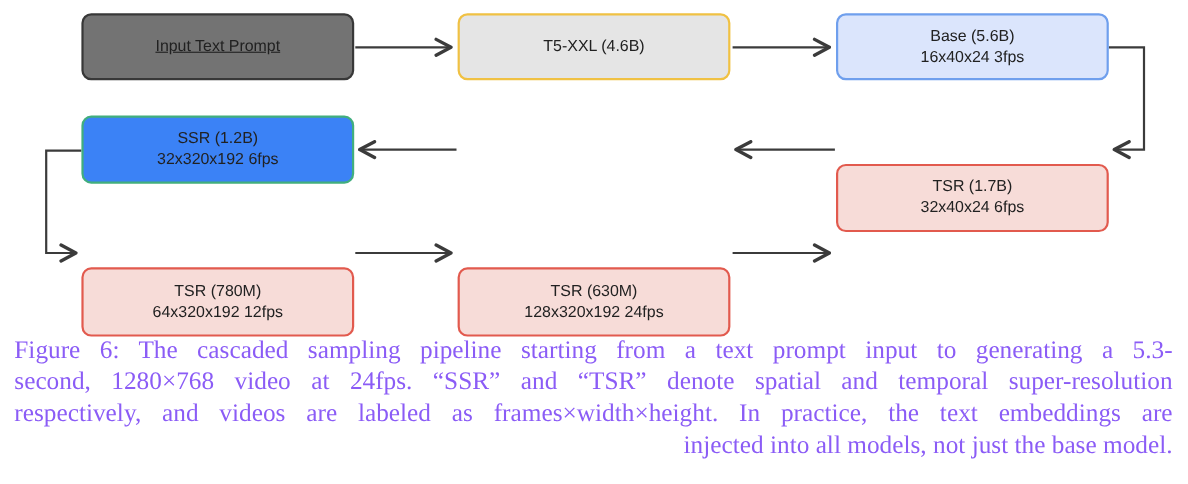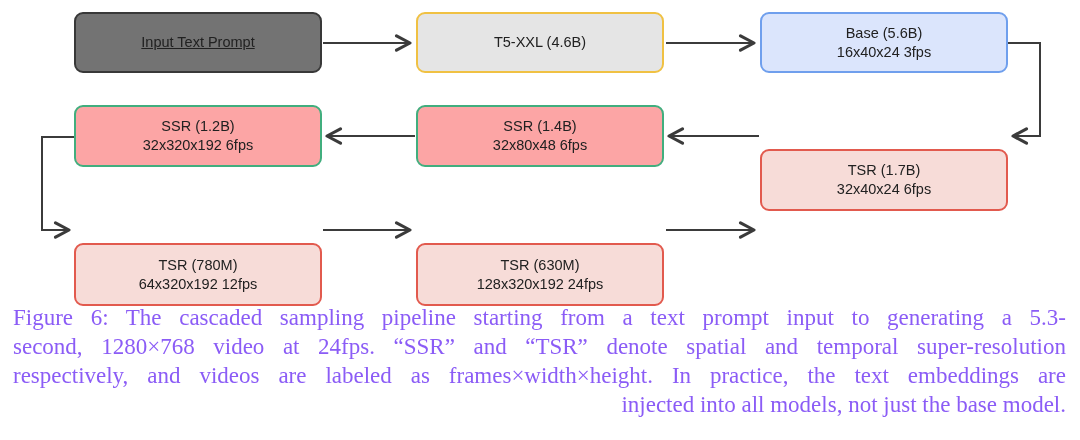--- a/index.html
+++ b/index.html
@@ -39,21 +39,21 @@
   }
   .row1 { top: 12px;  height: 61px; }
   .row2 { top: 105px; height: 62px; }
   .row3 { top: 199px; height: 63px; align-items: center; }
   .col1 { left: 74px; }
   .col2 { left: 416px; }
   .col3 { left: 760px; }
   .gray   { background: #737373; border-color: #383838; text-decoration: underline; }
   .yellow { background: #e5e5e5; border-color: #f0c143; }
   .blue   { background: #dbe5fc; border-color: #6f9fed; }
-  .green  { background: #fca5a5; border-color: #41ae7e; }
+  .green  { background: #3b82f6; border-color: #41ae7e; }
   .red    { background: #f7dcd8; border-color: #e25a4e; margin-top: 44px; }
   .caption {
     position: absolute;
     left: 0;
     top: 303px;
     width: 1080px;
     box-sizing: border-box;
     padding: 0 14px 0 13px;
     font-family: "Liberation Serif", "DejaVu Serif", serif;
     font-size: 23px;
@@ -98,24 +98,20 @@
     <div class="box blue row1 col3">
       <div>Base (5.6B)</div>
       <div>16x40x24 3fps</div>
     </div>
 
     <div class="box green row2 col1">
       <div>SSR (1.2B)</div>
       <div>32x320x192 6fps</div>
     </div>
 
-    <div class="box green row2 col2">
-      <div>SSR (1.4B)</div>
-      <div>32x80x48 6fps</div>
-    </div>
 
     <div class="box red row2 col3">
       <div>TSR (1.7B)</div>
       <div>32x40x24 6fps</div>
     </div>
 
     <div class="box red row3 col1">
       <div>TSR (780M)</div>
       <div>64x320x192 12fps</div>
     </div>

